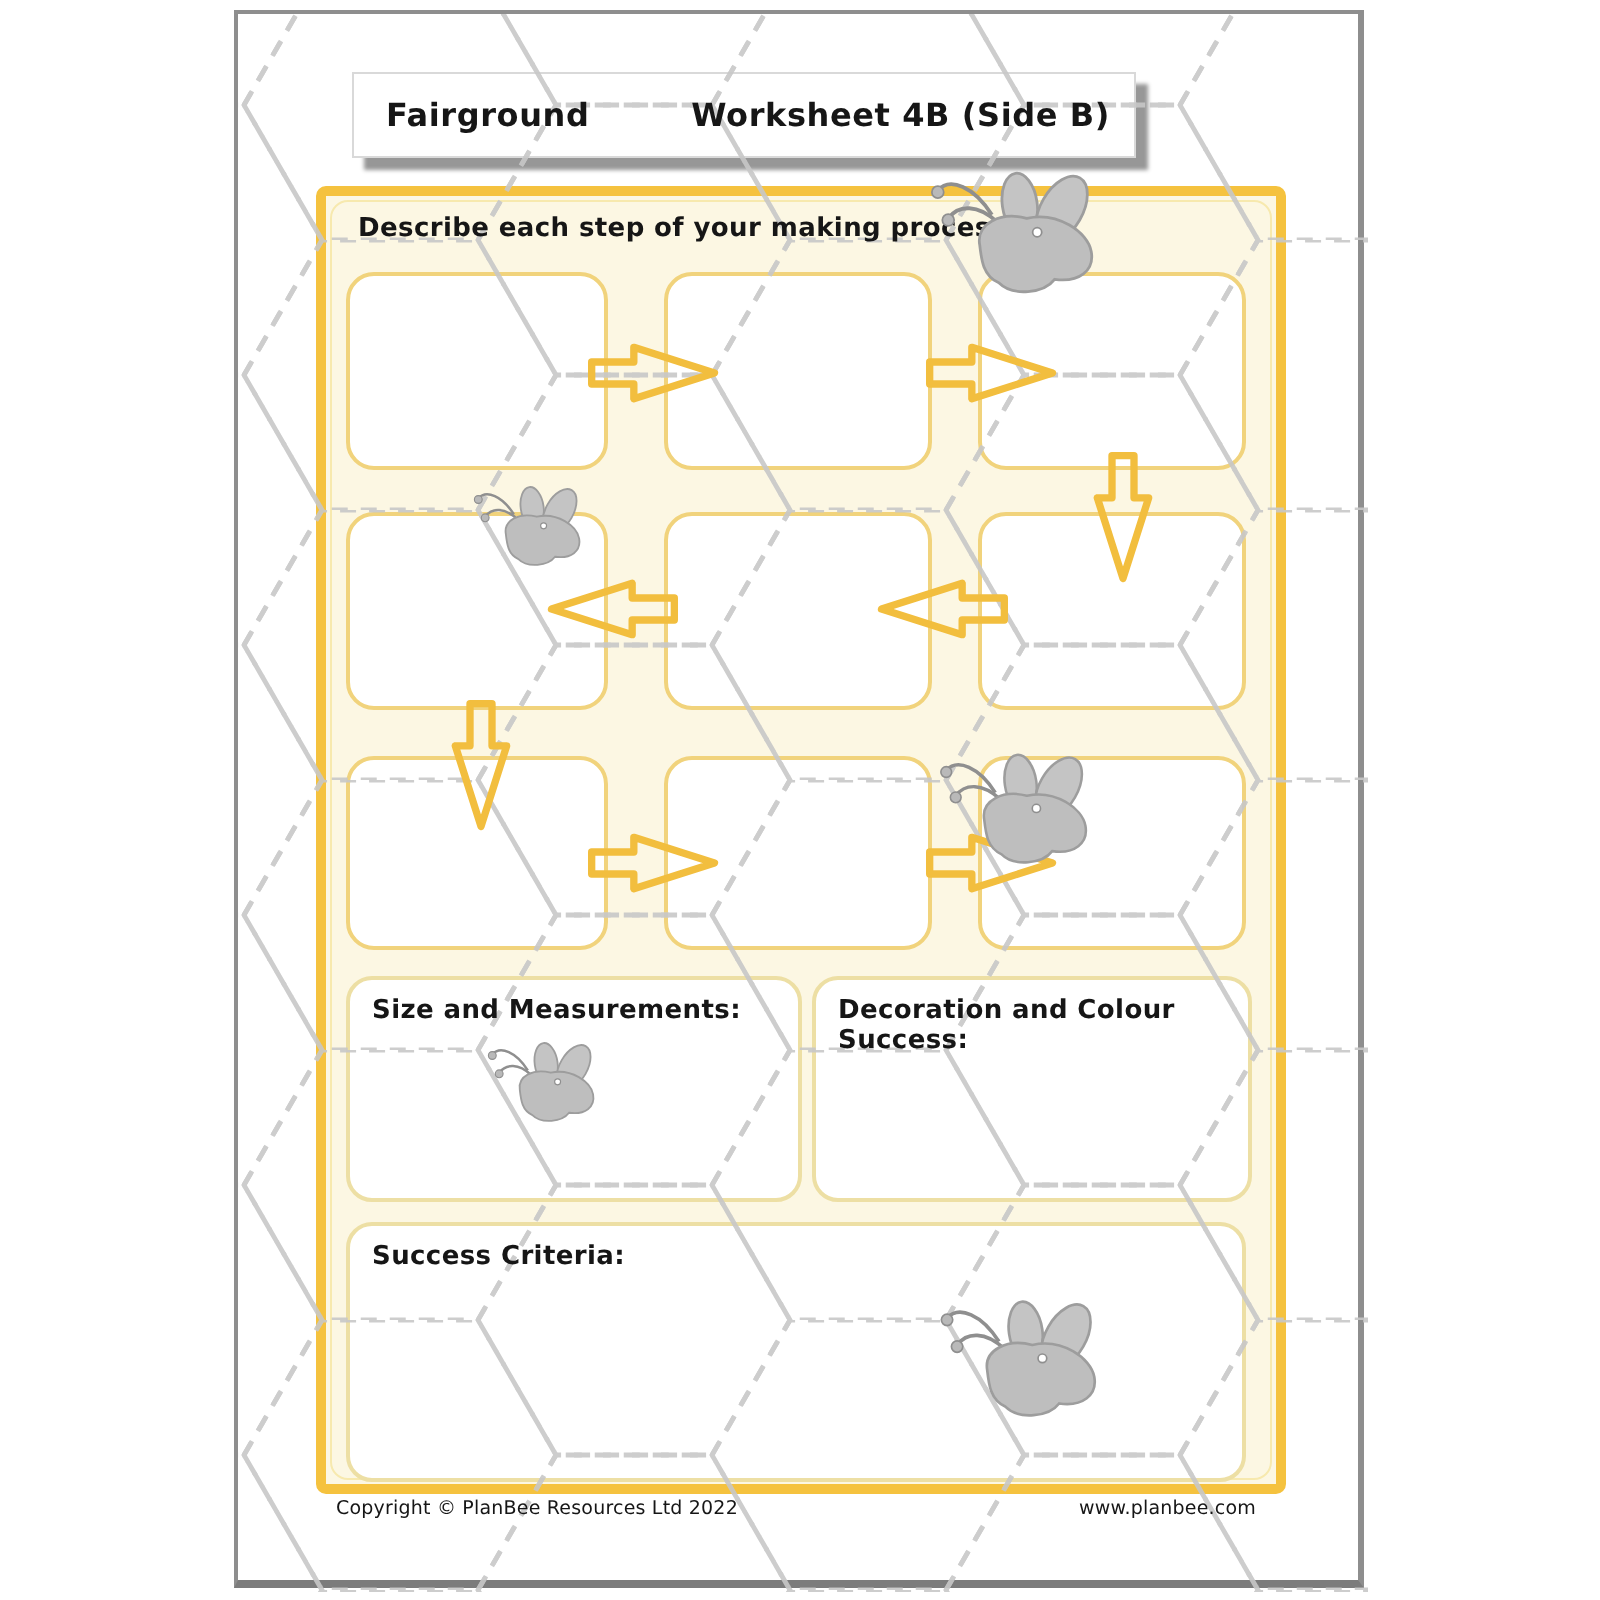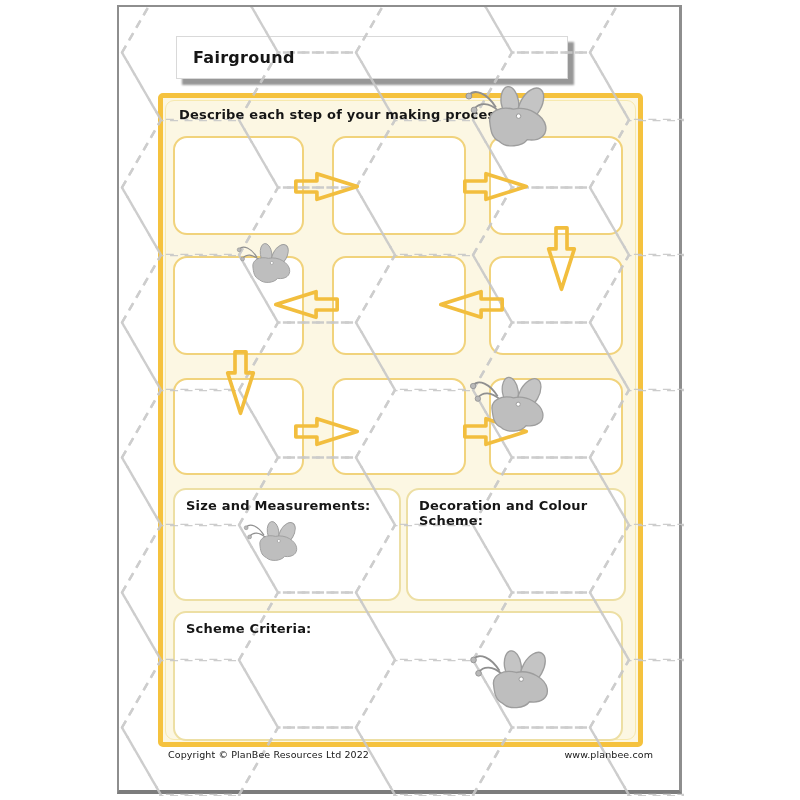--- a/index.html
+++ b/index.html
@@ -68,40 +68,41 @@
     </g>
   </defs>
 </svg>
 
 <div class="page">
 
   <div class="main-frame"></div>
 
   <div class="header-strip">
     <span>Fairground</span>
+    <span>Worksheet 4B (Side B)</span>
   </div>
 
   <div class="step-box" style="left:54px;top:129px;width:131px;height:99px;"></div>
   <div class="step-box" style="left:213px;top:129px;width:134px;height:99px;"></div>
   <div class="step-box" style="left:370px;top:129px;width:134px;height:99px;"></div>
   <div class="step-box" style="left:370px;top:249px;width:134px;height:99px;"></div>
   <div class="step-box" style="left:213px;top:249px;width:134px;height:99px;"></div>
   <div class="step-box" style="left:54px;top:249px;width:131px;height:99px;"></div>
   <div class="step-box" style="left:54px;top:371px;width:131px;height:97px;"></div>
   <div class="step-box" style="left:213px;top:371px;width:134px;height:97px;"></div>
   <div class="step-box" style="left:370px;top:371px;width:134px;height:97px;"></div>
 
   <div class="section-box" style="left:54px;top:481px;width:228px;height:113px;">
     <span class="label">Size and Measurements:</span>
   </div>
   <div class="section-box" style="left:287px;top:481px;width:220px;height:113px;">
-    <span class="label">Decoration and Colour Scheme:</span>
+    <span class="label">Decoration and Colour Success:</span>
   </div>
   <div class="section-box" style="left:54px;top:604px;width:450px;height:130px;">
-    <span class="label">Scheme Criteria:</span>
+    <span class="label">Success Criteria:</span>
   </div>
 
   <svg class="hex-layer" viewBox="0 0 565 789">
     <defs>
       <pattern id="hexPat" width="234" height="135" patternUnits="userSpaceOnUse" patternTransform="translate(-36,-22)">
         <g fill="none" stroke="#C7C7C7" stroke-width="2.4" stroke-dasharray="8 6.5">
           <path d="M-78,0 L-39,-67.5 L39,-67.5 L78,0 L39,67.5 L-39,67.5 Z"></path>
           <path d="M156,0 L195,-67.5 L273,-67.5 L312,0 L273,67.5 L195,67.5 Z"></path>
           <path d="M39,67.5 L78,0 L156,0 L195,67.5 L156,135 L78,135 Z"></path>
           <path d="M-78,135 L-39,67.5 L39,67.5 L78,135 L39,202.5 L-39,202.5 Z"></path>
@@ -157,15 +158,15 @@
       <use href="#beeShape"></use>
     </svg>
   <svg class="bee" style="left:122px;top:512px;" width="63" height="45" viewBox="0 0 110 78">
       <use href="#beeShape"></use>
     </svg>
   <svg class="bee" style="left:347px;top:640px;" width="92" height="66" viewBox="0 0 110 78">
       <use href="#beeShape"></use>
     </svg>
 
   <div class="footer-text" style="left:49px;top:742px;">Copyright © PlanBee Resources Ltd 2022</div>
-  <div class="footer-text" style="right:26px;top:742px;">www.planbee.com</div>
+  <div class="footer-text" style="right:51px;top:742px;">www.planbee.com</div>
 
 </div>
 
 </body></html>

